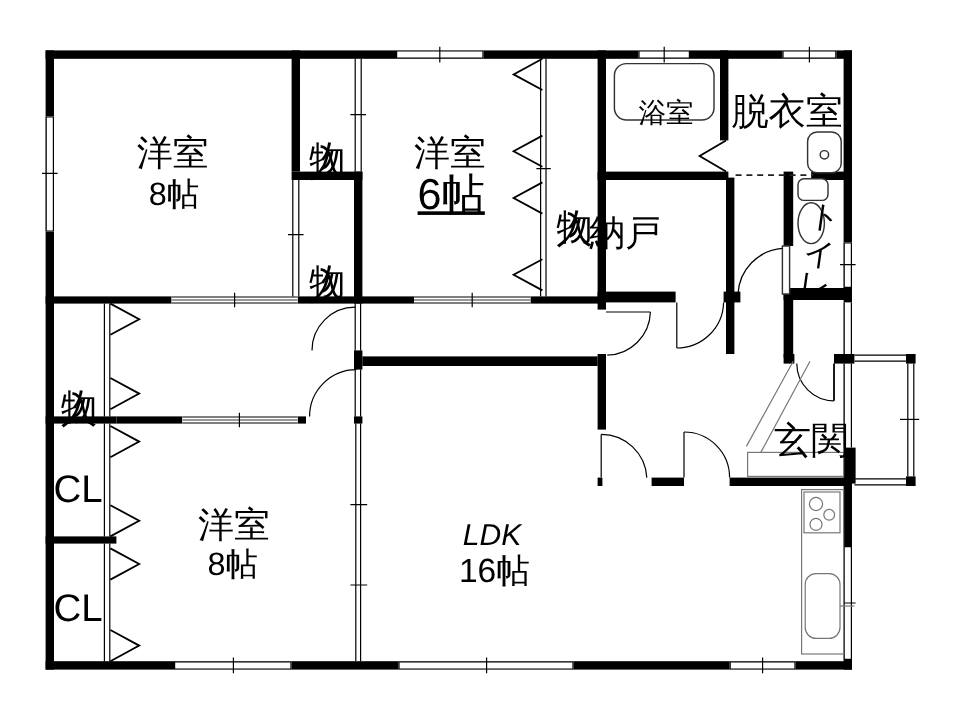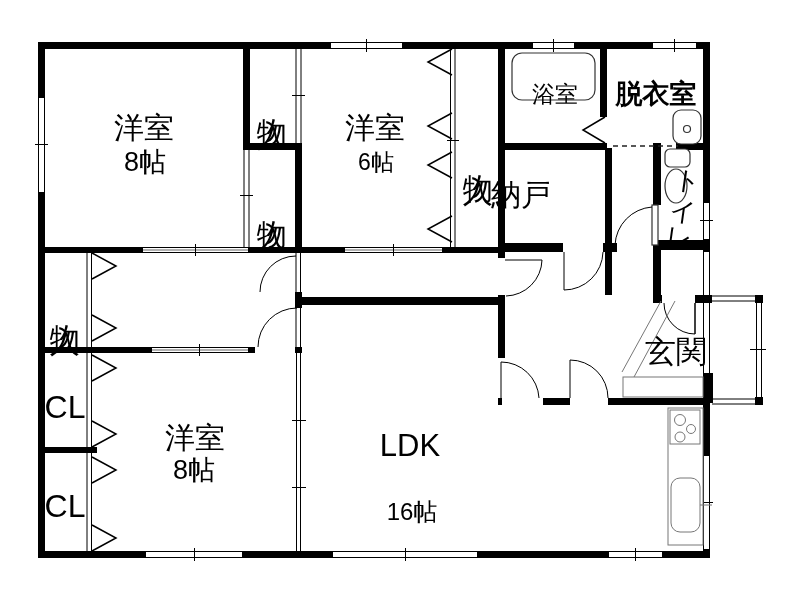--- a/index.html
+++ b/index.html
@@ -245,34 +245,34 @@
   </g>
 </svg>
 
   <div class="room-label" style="left:144px;top:128px;font-size:30px;">洋室</div>
   <div class="room-label" style="left:145px;top:162px;font-size:27px;">8帖</div>
 
   <div class="room-label vert" style="left:272px;top:95px;font-size:30px;">物入</div>
   <div class="room-label vert" style="left:272px;top:197px;font-size:30px;">物入</div>
 
   <div class="room-label" style="left:375px;top:128px;font-size:30px;">洋室</div>
-  <div class="room-label" style="left:376px;top:162px;font-size:23px;">6帖</div>
+  <div class="room-label" style="left:376px;top:162px;font-size:36px;text-decoration:underline;">6帖</div>
 
   <div class="room-label vert" style="left:478px;top:151px;font-size:30px;">物入</div>
 
   <div class="room-label" style="left:555px;top:94px;font-size:23px;">浴室</div>
-  <div class="room-label" style="left:656px;top:94px;font-size:27px;font-weight:bold;">脱衣室</div>
+  <div class="room-label" style="left:656px;top:94px;font-size:31px;">脱衣室</div>
   <div class="room-label" style="left:521px;top:195px;font-size:30px;">納戸</div>
 
   <div class="room-label vert rot" style="left:685px;top:196px;font-size:26px;">トイレ</div>
 
   <div class="room-label vert" style="left:65px;top:301px;font-size:30px;">物入</div>
   <div class="room-label" style="left:65px;top:408px;font-size:32px;">CL</div>
   <div class="room-label" style="left:65px;top:507px;font-size:32px;">CL</div>
 
   <div class="room-label" style="left:195px;top:438px;font-size:30px;">洋室</div>
   <div class="room-label" style="left:194px;top:470px;font-size:27px;">8帖</div>
 
-  <div class="room-label" style="left:410px;top:446px;font-size:31px;">LDK</div>
-  <div class="room-label" style="left:412px;top:476px;font-size:24px;margin-top:36px;">16帖</div>
-
-  <div class="room-label" style="left:676px;top:352px;font-size:31px;">玄関</div>
+  <div class="room-label" style="left:410px;top:446px;font-size:25px;font-style:italic;">LDK</div>
+  <div class="room-label" style="left:412px;top:476px;font-size:28px;">16帖</div>
+
+  <div class="room-label" style="left:676px;top:368px;font-size:31px;">玄関</div>
 </div>
 
 </body></html>

